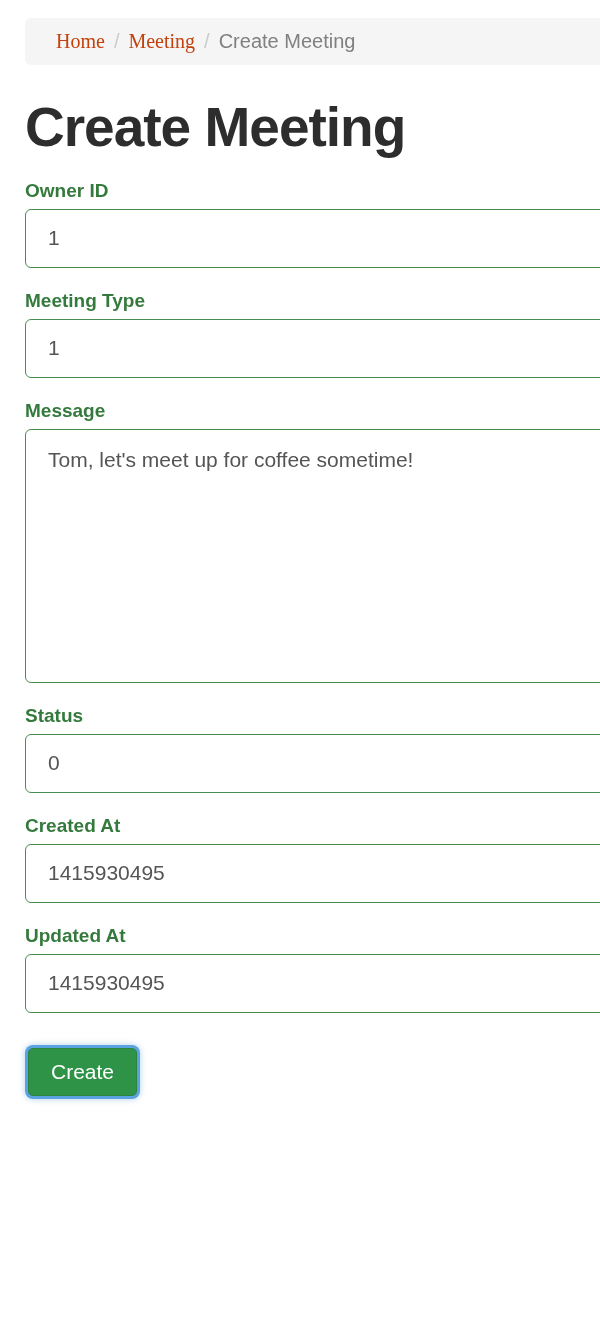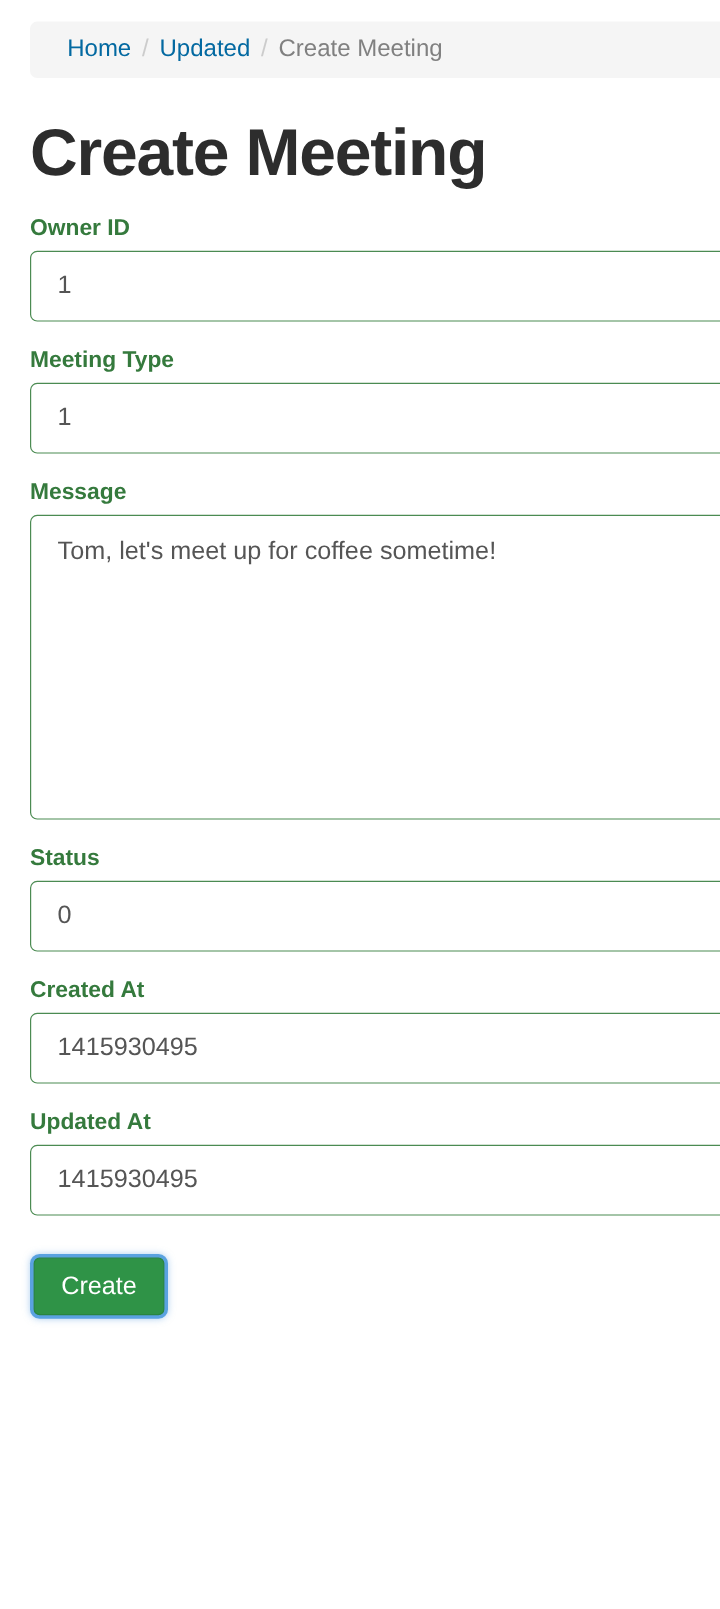--- a/index.html
+++ b/index.html
@@ -28,23 +28,24 @@
     background: #f5f5f5;
     border-radius: 6px;
     padding: 13px 20px 14px 31px;
     font-size: 20px;
     line-height: 1;
     white-space: nowrap;
     box-sizing: border-box;
     width: 810px;
   }
   .bc-link {
-    color: #0369a1;
+    color: #c2410c;
     text-decoration: none;
     cursor: pointer;
+    font-family: Liberation Serif, serif;
   }
   .bc-sep {
     color: #cccccc;
     margin: 0 9px;
   }
   .bc-active {
     color: #808080;
   }
 
   
@@ -118,21 +119,21 @@
     line-height: 1;
     margin-top: 12px;
   }
 </style>
 </head>
 <body>
 
 <div class="page">
 
   <nav class="breadcrumb">
-    <a class="bc-link">Home</a><span class="bc-sep">/</span><a class="bc-link">Updated</a><span class="bc-sep">/</span><span class="bc-active">Create Meeting</span>
+    <a class="bc-link">Home</a><span class="bc-sep">/</span><a class="bc-link">Meeting</a><span class="bc-sep">/</span><span class="bc-active">Create Meeting</span>
   </nav>
 
   <h1 class="page-title">Create Meeting</h1>
 
   <form class="form">
 
     <div class="field">
       <label class="field-label">Owner ID</label>
       <input class="control" type="text" value="1" style="">
     </div>

